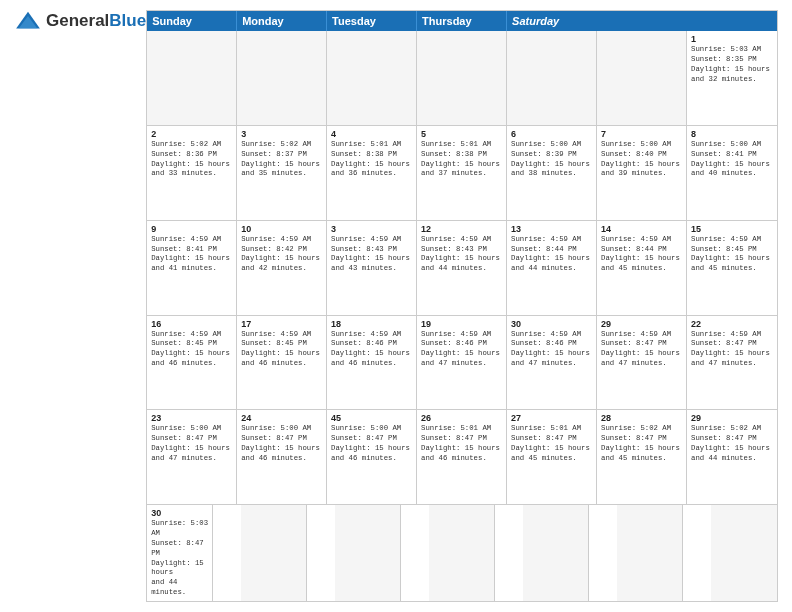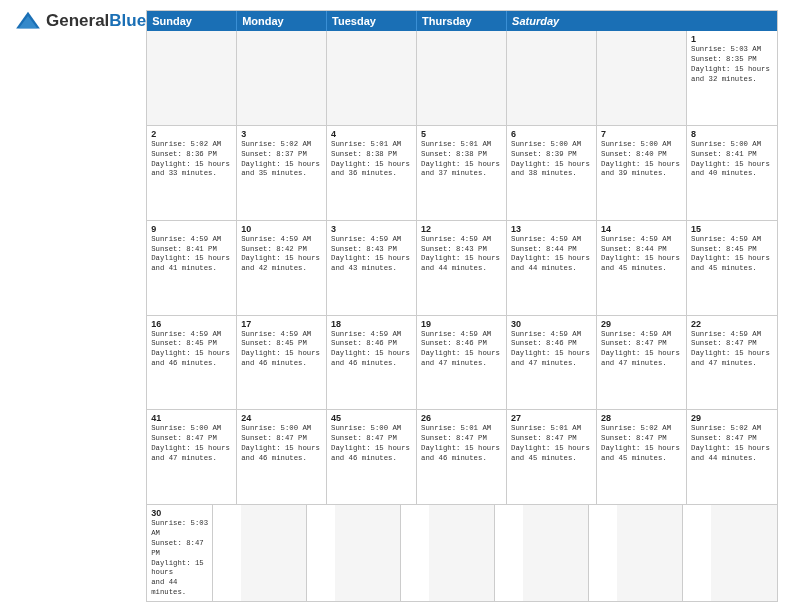--- a/index.html
+++ b/index.html
@@ -303,21 +303,21 @@
           <div class="cal-cell">
             <span class="day-num">22</span>
             <div class="cell-text" style="white-space: pre-line;">Sunrise: 4:59 AM
 Sunset: 8:47 PM
 Daylight: 15 hours
 and 47 minutes.</div>
           </div>
         </div>
         <div class="cal-row">
           <div class="cal-cell">
-            <span class="day-num">41</span>
+            <span class="day-num">23</span>
             <div class="cell-text" style="white-space: pre-line;">Sunrise: 5:00 AM
 Sunset: 8:47 PM
 Daylight: 15 hours
 and 47 minutes.</div>
           </div>
           <div class="cal-cell">
             <span class="day-num">24</span>
             <div class="cell-text" style="white-space: pre-line;">Sunrise: 5:00 AM
 Sunset: 8:47 PM
 Daylight: 15 hours

